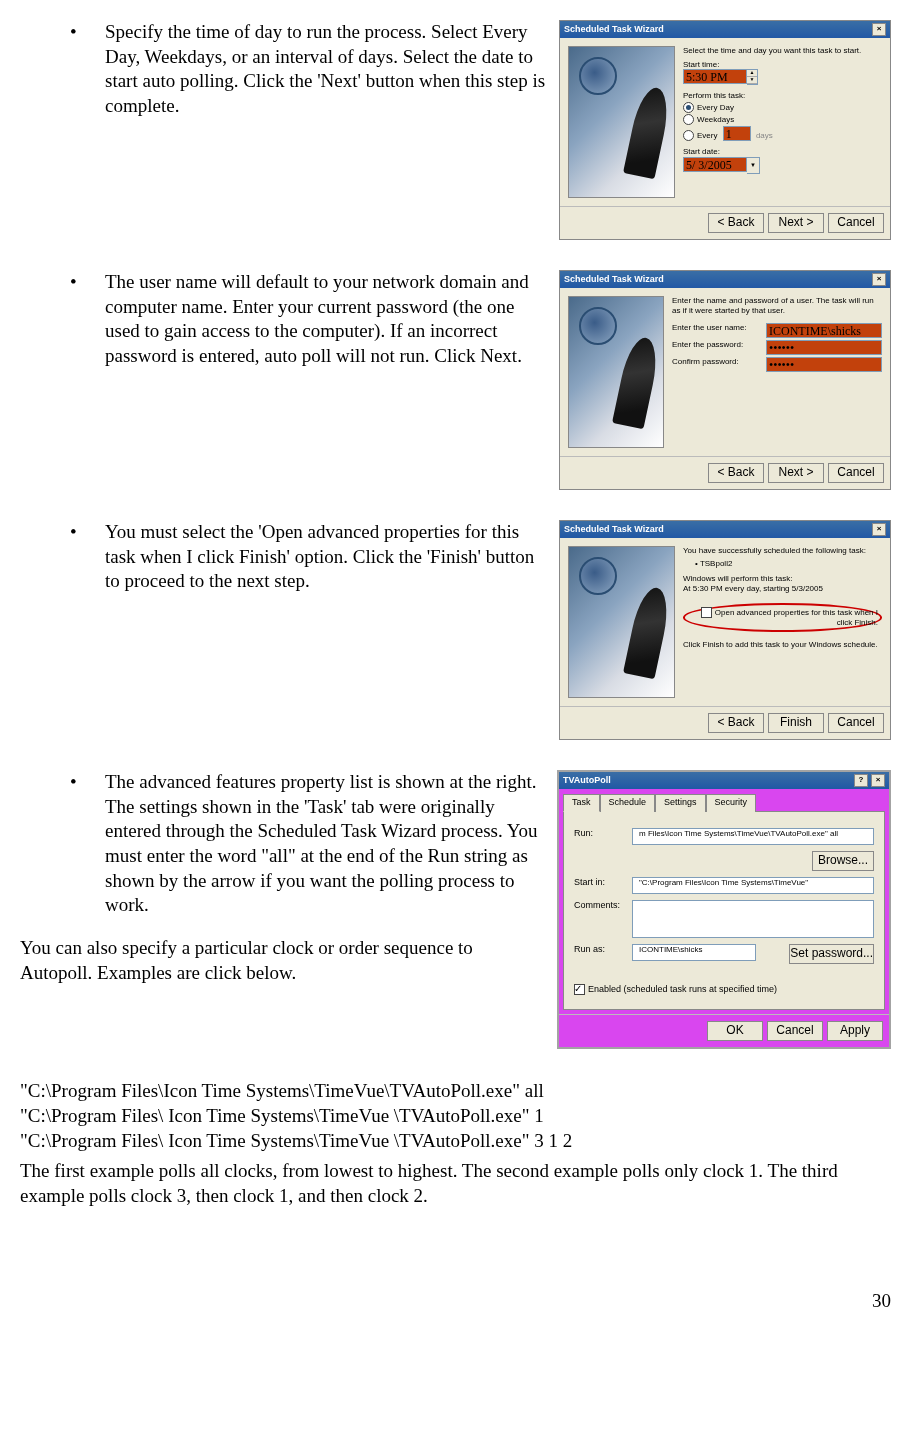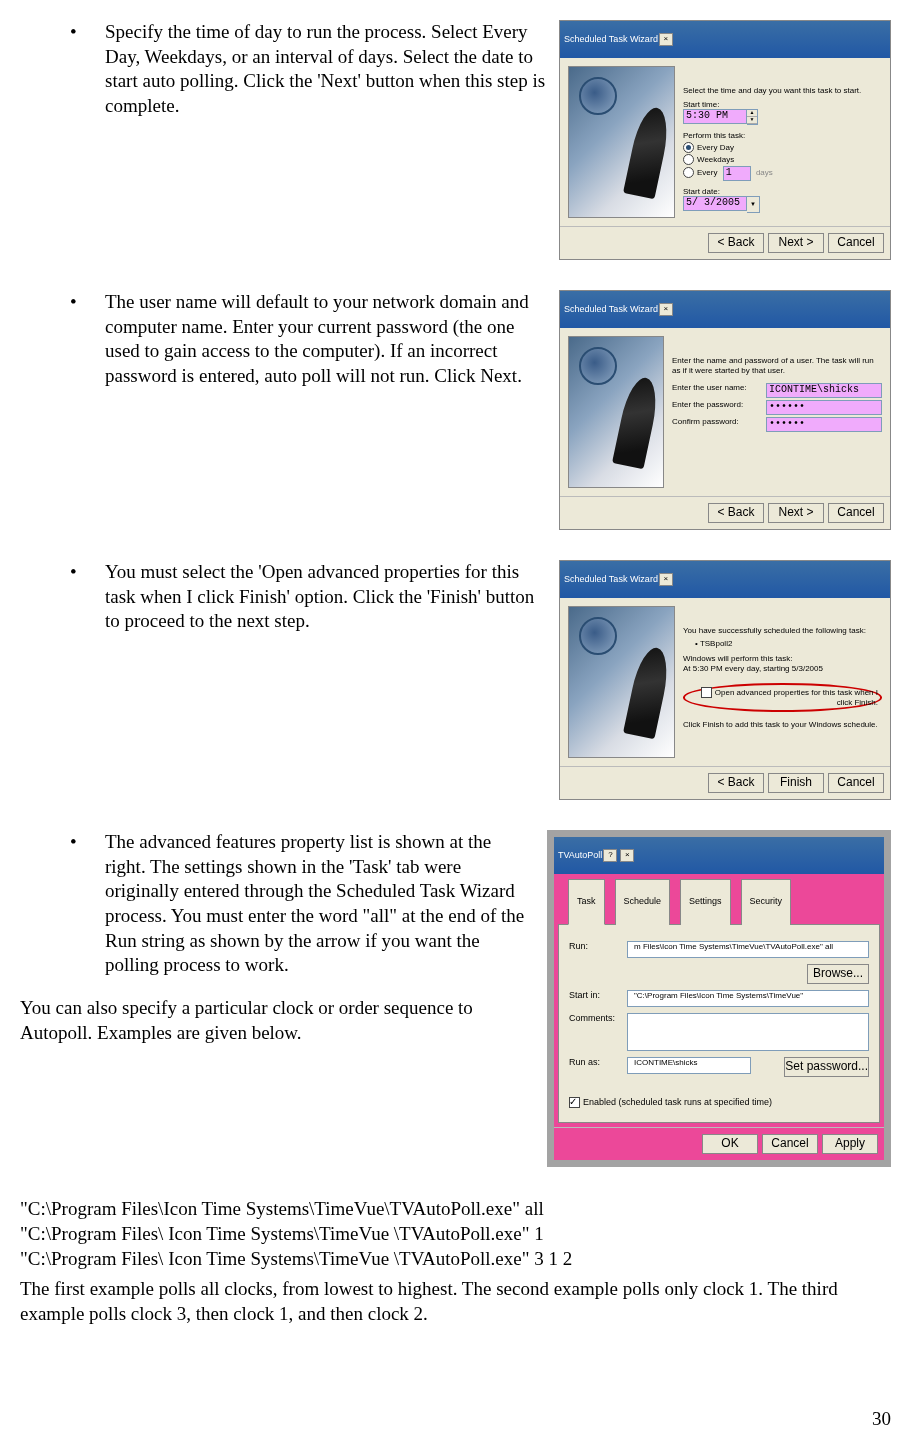--- a/index.html
+++ b/index.html
@@ -36,23 +36,24 @@
     flex-shrink: 0;
     border: 1px solid #888;
     background: #ece9d8;
     font-family: Tahoma, Arial, sans-serif;
     font-size: 8px;
     line-height: 1.2;
   }
   .titlebar {
     background: linear-gradient(#3a6ea5, #2158a5);
     color: #fff;
-    font-weight: normal;
-    padding: 12px 4px;
-    display: flex;
+    font-weight: bold;
+    padding: 2px 4px;
+    display: flex;
+    justify-content: space-between;
     align-items: center;
     font-size: 9px;
   }
   .titlebar .xbtn, .titlebar .hbtn {
     background: #ece9d8;
     color: #000;
     border: 1px solid #888;
     width: 12px;
     height: 11px;
     font-size: 8px;
@@ -92,32 +93,31 @@
     left: 10px;
     top: 10px;
     width: 34px;
     height: 34px;
     border: 2px solid #2a4d72;
     border-radius: 50%;
     background: radial-gradient(circle at 40% 40%, #3a5c88, #8aa4c0);
   }
   .wizright {
     flex: 1;
-    margin-top: 20px;
   }
   .wizright label { display: block; margin: 1px 0; }
   .field-row { display: flex; gap: 4px; margin: 2px 0; }
   .field-row .lbl { width: 90px; }
   .txt {
     border: 1px solid #7f9db9;
-    background: #f0abfc;
+    background: #c2410c;
     height: 13px;
     padding: 0 2px;
-    font-size: 10px;
-    font-family: Liberation Mono, monospace;
+    font-size: 12px;
+    font-family: Liberation Serif, serif;
   }
   .txt.sm { width: 58px; }
   .txt.med { width: 110px; }
   .spin {
     display: flex;
   }
   .spinbtns {
     display: flex;
     flex-direction: column;
     border: 1px solid #7f9db9;
@@ -191,39 +191,38 @@
     border: 2px solid #c00;
     border-radius: 50% / 50%;
     padding: 1px 2px;
     display: inline-block;
     text-align: right;
   }
   
   .prop {
     width: 330px;
     flex-shrink: 0;
-    border: 7px solid #a3a3a3;
-    background: #ec4899;
+    border: 2px solid #a3a3a3;
+    background: #d946ef;
     font-family: Tahoma, Arial, sans-serif;
     font-size: 9px;
   }
   .tabs {
     display: flex;
     padding: 4px 4px 0 4px;
     gap: 0;
   }
   .tab {
     border: 1px solid #888;
     border-bottom: none;
-    padding: 16px 8px;
+    padding: 2px 8px;
     background: #ece9d8;
     position: relative;
     top: 1px;
     font-size: 9px;
-    margin-left: 10px;
   }
   .tab.active {
     background: #ece9d8;
     border-bottom: 1px solid #ece9d8;
     z-index: 2;
   }
   .tabbody {
     border: 1px solid #888;
     margin: 0 4px 4px 4px;
     padding: 10px 10px 14px 10px;
@@ -370,21 +369,21 @@
     </div>
   </div>
 </div>
 
 <div class="row">
   <div style="flex:1">
     <div class="bullet-block" style="padding-left:50px">
       <div class="bullet">•</div>
       <div class="bullet-text">The advanced features property list is shown at the right.   The settings shown in the 'Task' tab were originally entered through the Scheduled Task Wizard process.  You must enter the word "all" at the end of the Run string as shown by the arrow if you want the polling process to work.</div>
     </div>
-    <div class="para" style="margin-top:18px">You can also specify a particular clock or order sequence to Autopoll.  Examples are given below.</div>
+    <div class="para" style="margin-top:18px">You can also specify a particular clock or order sequence to Autopoll.  Examples are click below.</div>
   </div>
   <div class="prop">
     <div class="titlebar">
       <span>TVAutoPoll</span>
       <div class="tbtns">
         <div class="hbtn">?</div>
         <div class="xbtn">×</div>
       </div>
     </div>
     <div class="tabs">

